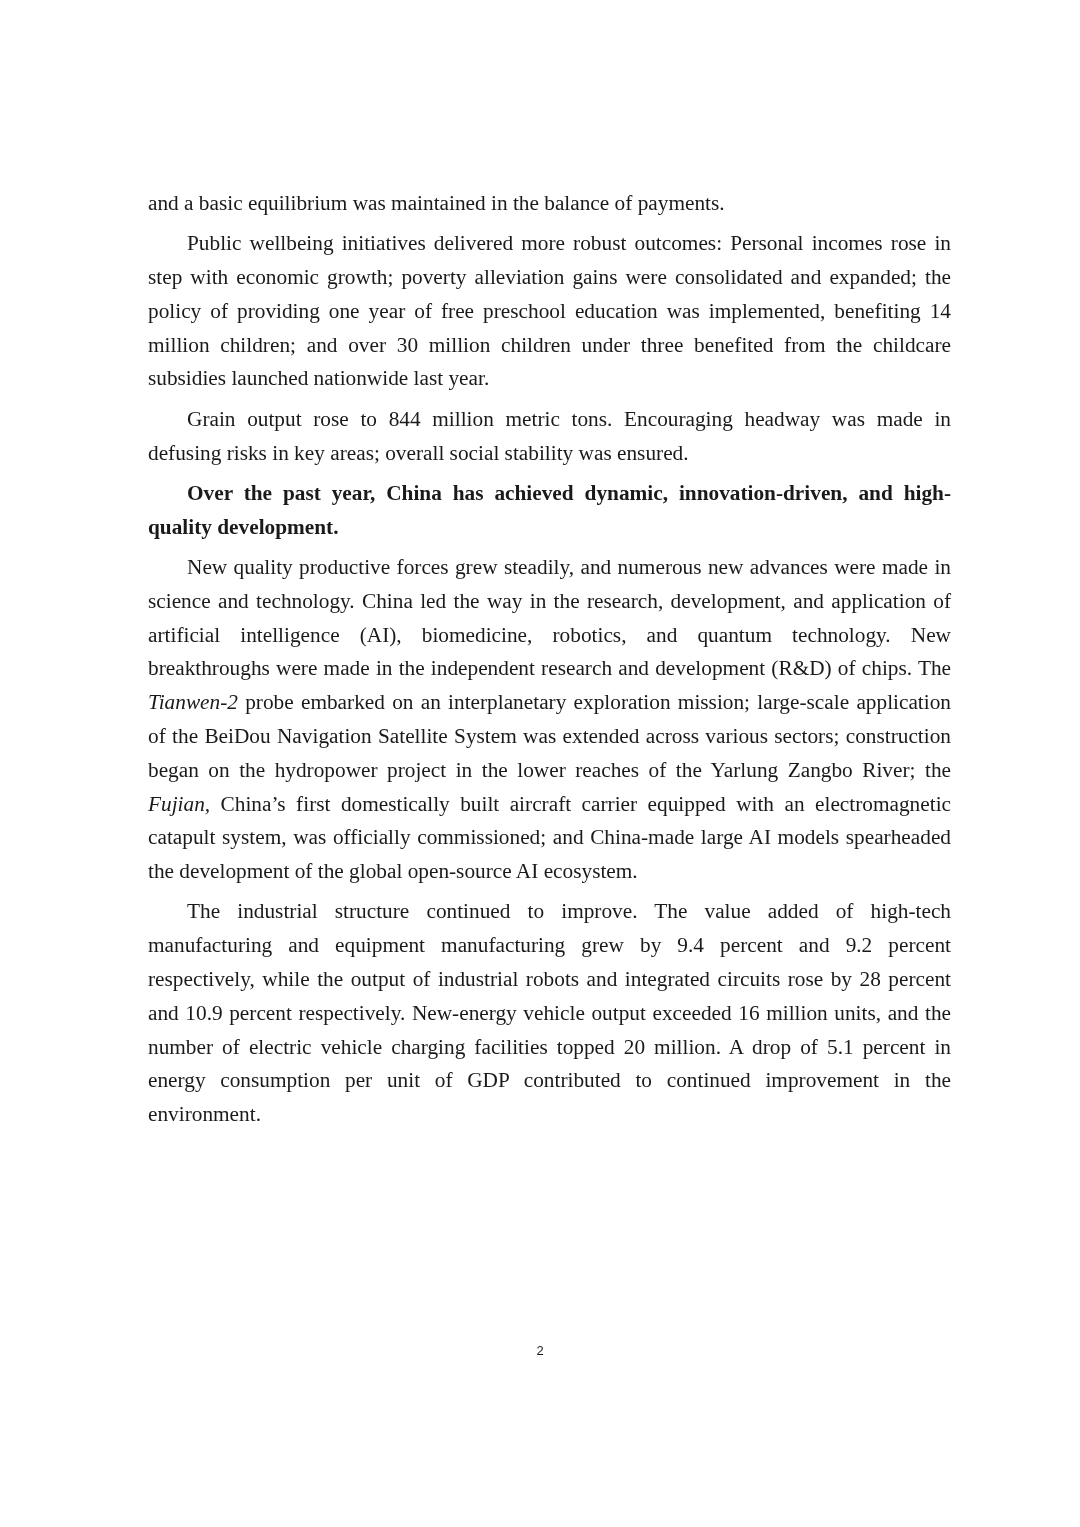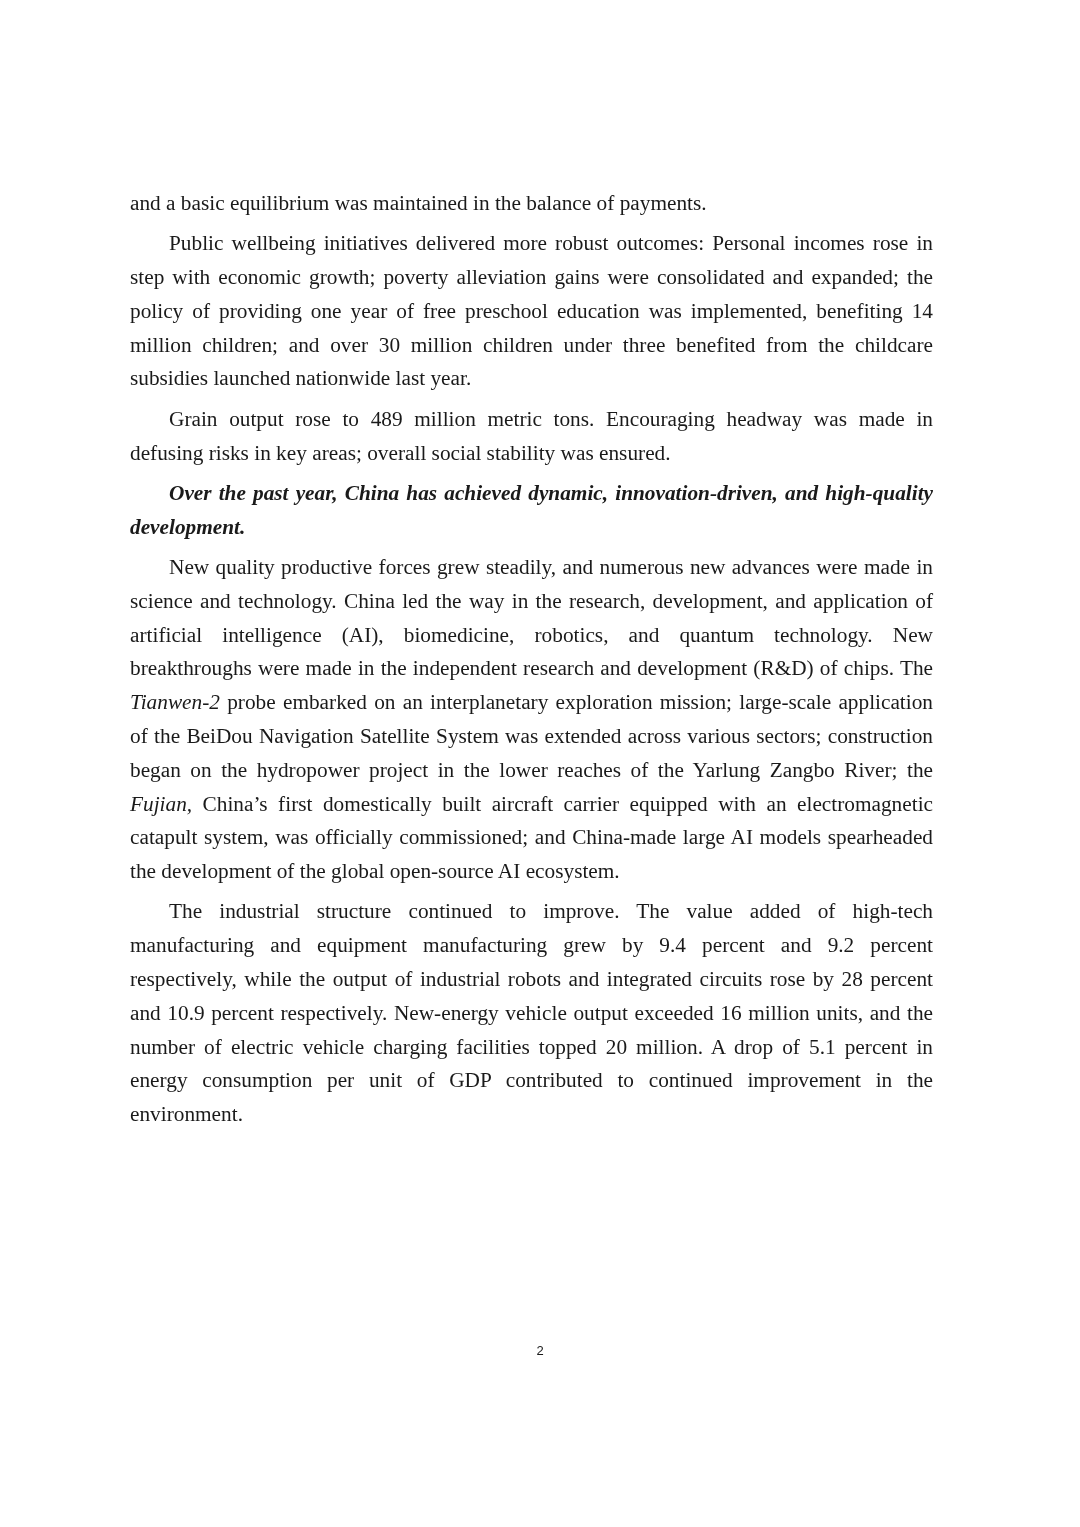--- a/index.html
+++ b/index.html
@@ -1,46 +1,46 @@
 <!DOCTYPE html>
 <html><head>
 <meta charset="utf-8">
 <style>
   html, body { margin: 0; padding: 0; background: #ffffff; }
   body { width: 1080px; height: 1527px; position: relative; overflow: hidden; }
   .page {
     position: absolute;
-    left: 130px;
+    left: 148px;
     top: 187px;
     width: 803px;
     font-family: "Liberation Serif", "DejaVu Serif", serif;
     font-size: 21.3px;
     line-height: 33.8px;
     color: #1a1a1a;
     text-align: justify;
   }
   .page p { margin: 0 0 6.5px 0; }
   .page p.indent { text-indent: 39px; }
-  .page p.bold { font-weight: bold; font-style: italic; }
+  .page p.bold { font-weight: bold; }
   .page em { font-style: italic; }
   .page-number {
     position: absolute;
     left: 0; width: 1080px;
     top: 1343px;
     text-align: center;
     font-family: "Liberation Sans", "DejaVu Sans", sans-serif;
     font-size: 13px;
     color: #1a1a1a;
   }
 </style>
 </head>
 <body>
 
 <div class="page">
   <p>and a basic equilibrium was maintained in the balance of payments.</p>
   <p class="indent">Public wellbeing initiatives delivered more robust outcomes: Personal incomes rose in step with economic growth; poverty alleviation gains were consolidated and expanded; the policy of providing one year of free preschool education was implemented, benefiting 14 million children; and over 30 million children under three benefited from the childcare subsidies launched nationwide last year.</p>
-  <p class="indent">Grain output rose to 489 million metric tons. Encouraging headway was made in defusing risks in key areas; overall social stability was ensured.</p>
+  <p class="indent">Grain output rose to 844 million metric tons. Encouraging headway was made in defusing risks in key areas; overall social stability was ensured.</p>
   <p class="indent bold">Over the past year, China has achieved dynamic, innovation-driven, and high-quality development.</p>
   <p class="indent"><span>New quality productive forces grew steadily, and numerous new advances were made in science and technology. China led the way in the research, development, and application of artificial intelligence (AI), biomedicine, robotics, and quantum technology. New breakthroughs were made in the independent research and development (R&amp;D) of chips. The </span><em>Tianwen-2</em><span> probe embarked on an interplanetary exploration mission; large-scale application of the BeiDou Navigation Satellite System was extended across various sectors; construction began on the hydropower project in the lower reaches of the Yarlung Zangbo River; the </span><em>Fujian,</em><span> China’s first domestically built aircraft carrier equipped with an electromagnetic catapult system, was officially commissioned; and China-made large AI models spearheaded the development of the global open-source AI ecosystem.</span></p>
   <p class="indent">The industrial structure continued to improve. The value added of high-tech manufacturing and equipment manufacturing grew by 9.4 percent and 9.2 percent respectively, while the output of industrial robots and integrated circuits rose by 28 percent and 10.9 percent respectively. New-energy vehicle output exceeded 16 million units, and the number of electric vehicle charging facilities topped 20 million. A drop of 5.1 percent in energy consumption per unit of GDP contributed to continued improvement in the environment.</p>
 </div>
 
 <div class="page-number">2</div>
 
 </body></html>

